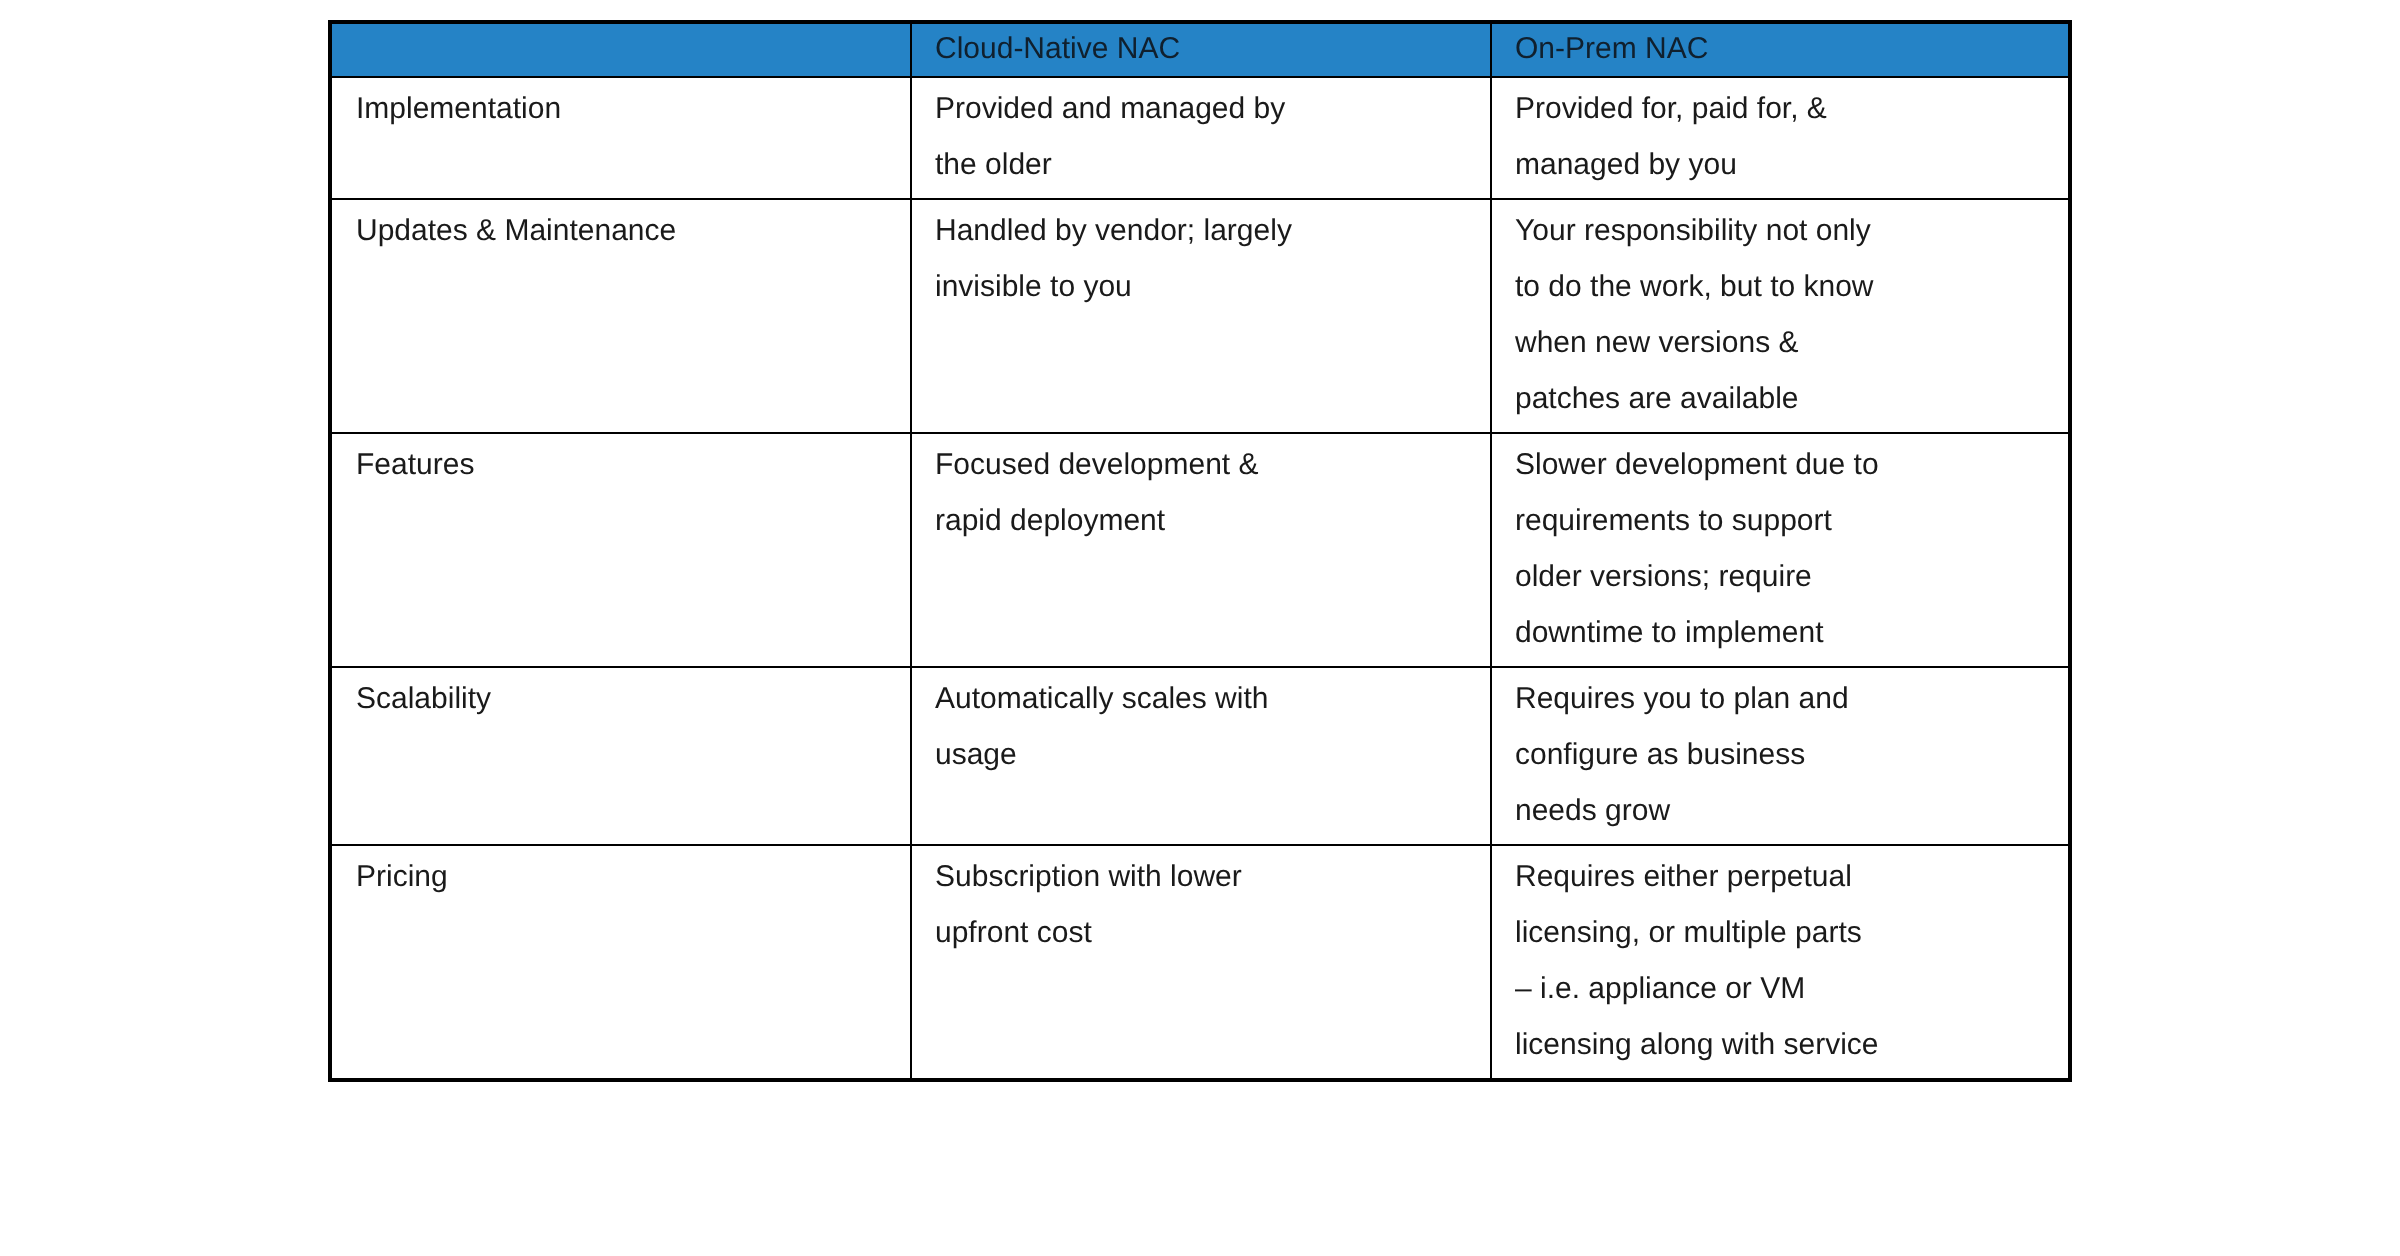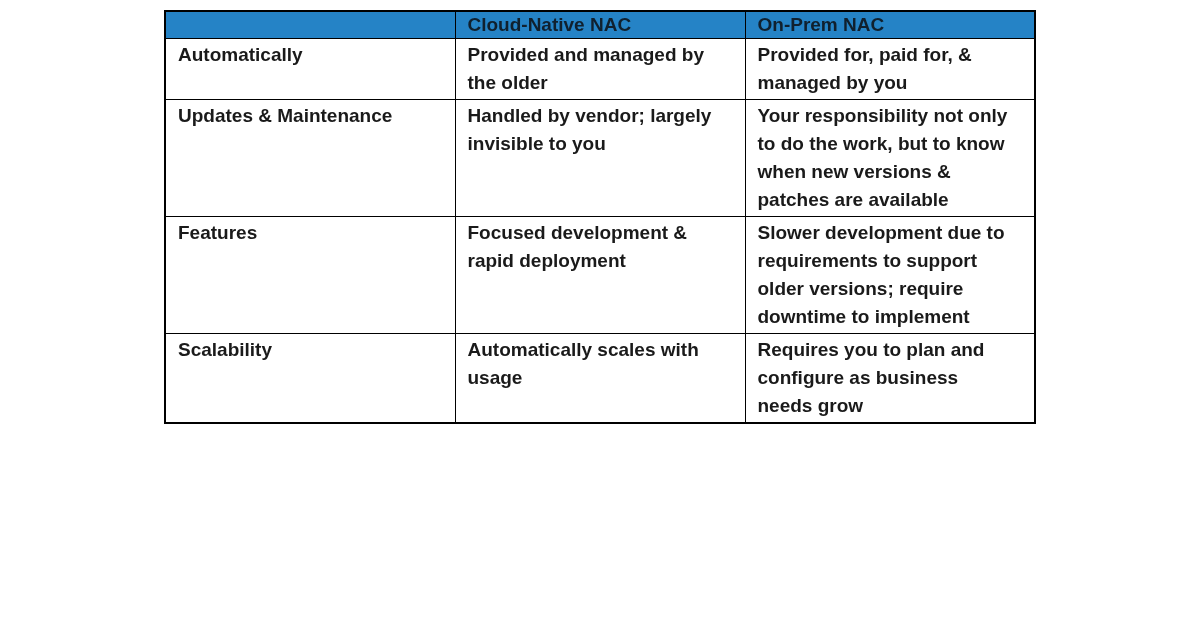--- a/index.html
+++ b/index.html
@@ -27,22 +27,22 @@
     width: 100%;
     border-collapse: collapse;
     table-layout: fixed;
     border: 2px solid var(--border);
   }
   table.compare col { width: 33.333%; }
   th, td {
     border: 1px solid var(--border);
     vertical-align: top;
     text-align: left;
-    font-weight: bold;
-    font-size: 19px;
+    font-weight: normal;
+    font-size: 15px;
   }
   thead th {
     background: var(--header-bg);
     height: 27px;
     line-height: 26px;
     padding: 0 10px 0 12px;
     color: #10202e;
     white-space: nowrap;
     overflow: hidden;
   }
@@ -64,21 +64,21 @@
     </colgroup>
     <thead>
       <tr>
         <th></th>
         <th>Cloud-Native NAC</th>
         <th>On-Prem NAC</th>
       </tr>
     </thead>
     <tbody>
       <tr>
-        <td>Automatically</td>
+        <td>Implementation</td>
         <td>Provided and managed by
 the older</td>
         <td>Provided for, paid for, &amp;
 managed by you</td>
       </tr>
       <tr>
         <td>Updates &amp; Maintenance</td>
         <td>Handled by vendor; largely
 invisible to you</td>
         <td>Your responsibility not only
@@ -96,15 +96,24 @@
 downtime to implement</td>
       </tr>
       <tr>
         <td>Scalability</td>
         <td>Automatically scales with
 usage</td>
         <td>Requires you to plan and
 configure as business
 needs grow</td>
       </tr>
+      <tr>
+        <td>Pricing</td>
+        <td>Subscription with lower
+upfront cost</td>
+        <td>Requires either perpetual
+licensing, or multiple parts
+– i.e. appliance or VM
+licensing along with service</td>
+      </tr>
     </tbody>
   </table>
 </div>
 
 </body></html>

